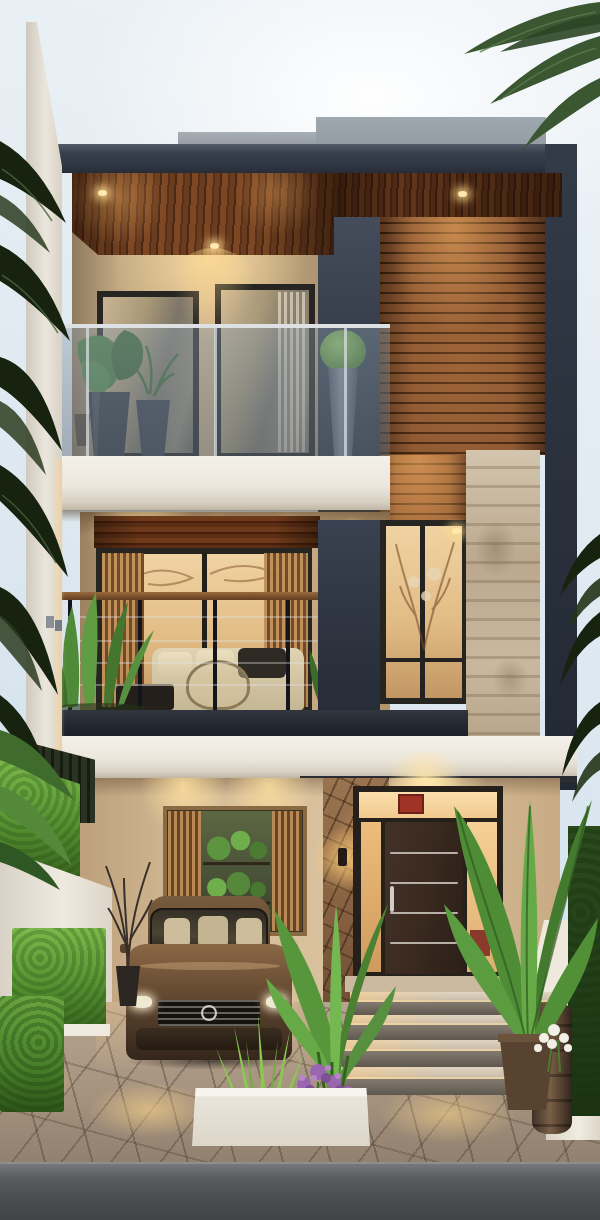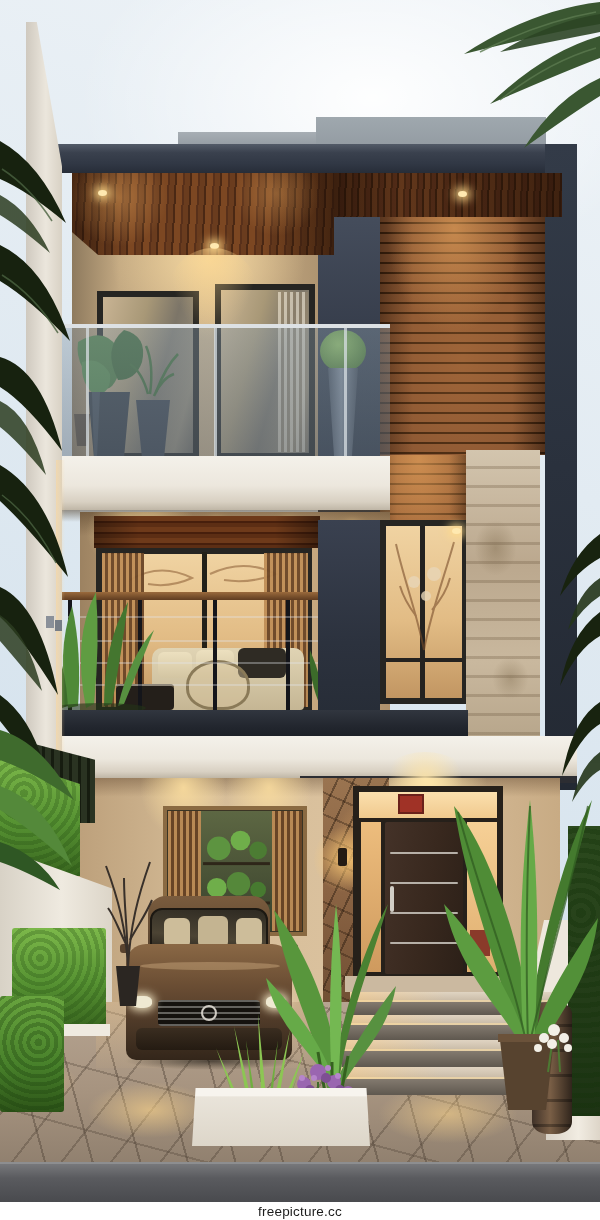--- a/index.html
+++ b/index.html
@@ -472,17 +472,14 @@
     <g fill="#b685cb">
         <circle cx="46" cy="44" r="3"></circle>
         <circle cx="60" cy="34" r="3"></circle>
         <circle cx="70" cy="42" r="3"></circle>
         <circle cx="34" cy="44" r="3"></circle>
       </g>
   </svg>
   <div class="abs" style="left:192px;top:1088px;width:178px;height:58px;z-index:7;clip-path:polygon(2% 0,98% 0,100% 100%,0 100%);background:linear-gradient(180deg,#f7f4ee 0%,#f7f4ee 14%,#e9e4da 15%,#ddd6c9 100%);"></div>
 
   <div class="abs road" style="left:0;top:1162px;width:600px;height:58px;z-index:8;"></div>
-  <div class="abs watermark-bar" style="left:0;top:1202px;width:600px;height:18px;z-index:20;">
-    <span class="watermark-text">freepicture.cc</span>
-  </div>
 
 </div>
 
 </body></html>

